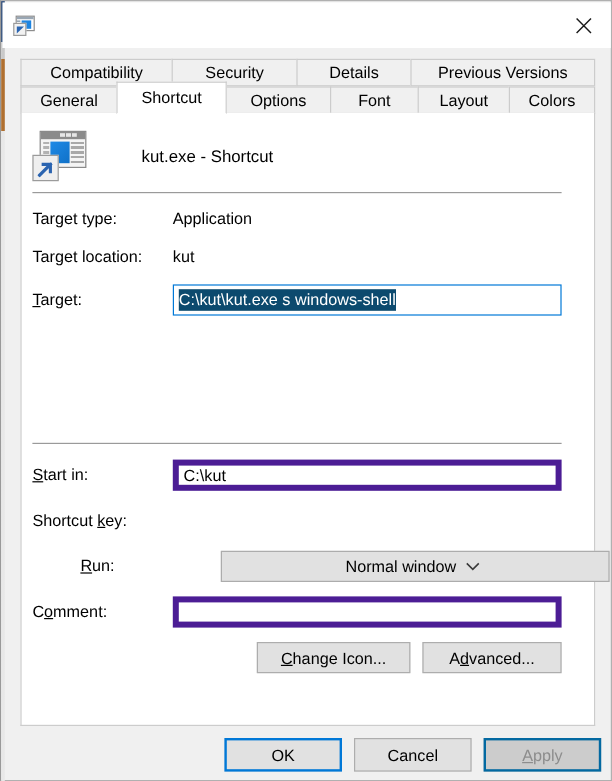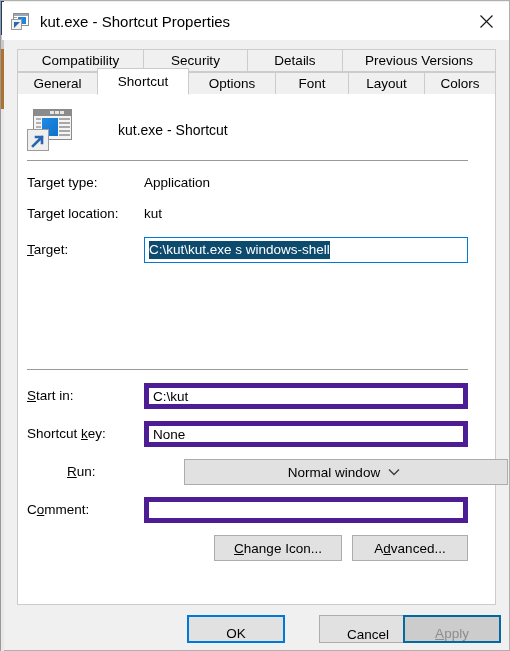--- a/index.html
+++ b/index.html
@@ -300,21 +300,21 @@
   }
 
   
   .footer-btn {
     position: absolute;
     width: 98px; height: 28px;
     background: #e1e1e1;
     border: 1px solid #adadad;
     box-sizing: border-box;
     display: flex;
-    align-items: flex-end;
+    align-items: center;
     justify-content: center;
     font-size: 13.5px;
     color: #000;
     cursor: default;
   }
   .footer-btn.default {
     border: 2px solid #0078d7;
   }
   .footer-btn.disabled {
     background: #cccccc;
@@ -332,21 +332,20 @@
   <div class="left-accent"></div>
 
   <div class="titlebar">
     <div class="title-icon">
       <div class="win"></div>
       <div class="winbar"></div>
       <div class="winlines"></div>
       <div class="winblue"></div>
       <div class="arrowbox"></div>
     </div>
-    <div class="title-text">kut.exe - Shortcut Properties</div>
     <div class="close-btn">
       <svg width="15" height="15" viewBox="0 0 15 15">
         <path d="M1.5 1.5 L13.5 13.5 M13.5 1.5 L1.5 13.5" stroke="#1a1a1a" stroke-width="1.2" fill="none"></path>
       </svg>
     </div>
   </div>
 
   <div class="tabstrip">
 
     <div class="tabrow row1">
@@ -433,23 +432,20 @@
       </div>
       <div class="fieldbox">
         <span>C:\kut</span>
       </div>
     </div>
 
     <div class="fieldrow" style="left:0; top:327px; width:479px;">
       <div class="flabel">
         <span>Shortcut </span><u>k</u><span>ey:</span>
       </div>
-      <div class="fieldbox">
-        <span>None</span>
-      </div>
     </div>
 
     <div class="fieldrow" style="left:0; top:365px; width:479px;margin-left:40px;">
       <div class="flabel">
         <span></span><u>R</u><span>un:</span>
       </div>
       <div class="fieldbox combo">
         <span>Normal window</span>
         <span class="combo-arrow">
           <svg width="12" height="8" viewBox="0 0 12 8">
@@ -473,20 +469,20 @@
     </div>
     <div class="actionbtn" style="left:334px; top:441px; width:116px;">
       <span><span>A</span><u>d</u><span>vanced...</span></span>
     </div>
 
   </div>
 
   <div class="footer-btn default" style="left:186px; top:614px;">
     <span>OK</span>
   </div>
-  <div class="footer-btn" style="left:294px; top:614px;margin-left:24px;">
+  <div class="footer-btn" style="left:294px; top:614px;">
     <span>Cancel</span>
   </div>
   <div class="footer-btn disabled" style="left:402px; top:614px;">
     <span><span></span><u>A</u><span>pply</span></span>
   </div>
 
 </div>
 
 </body></html>

